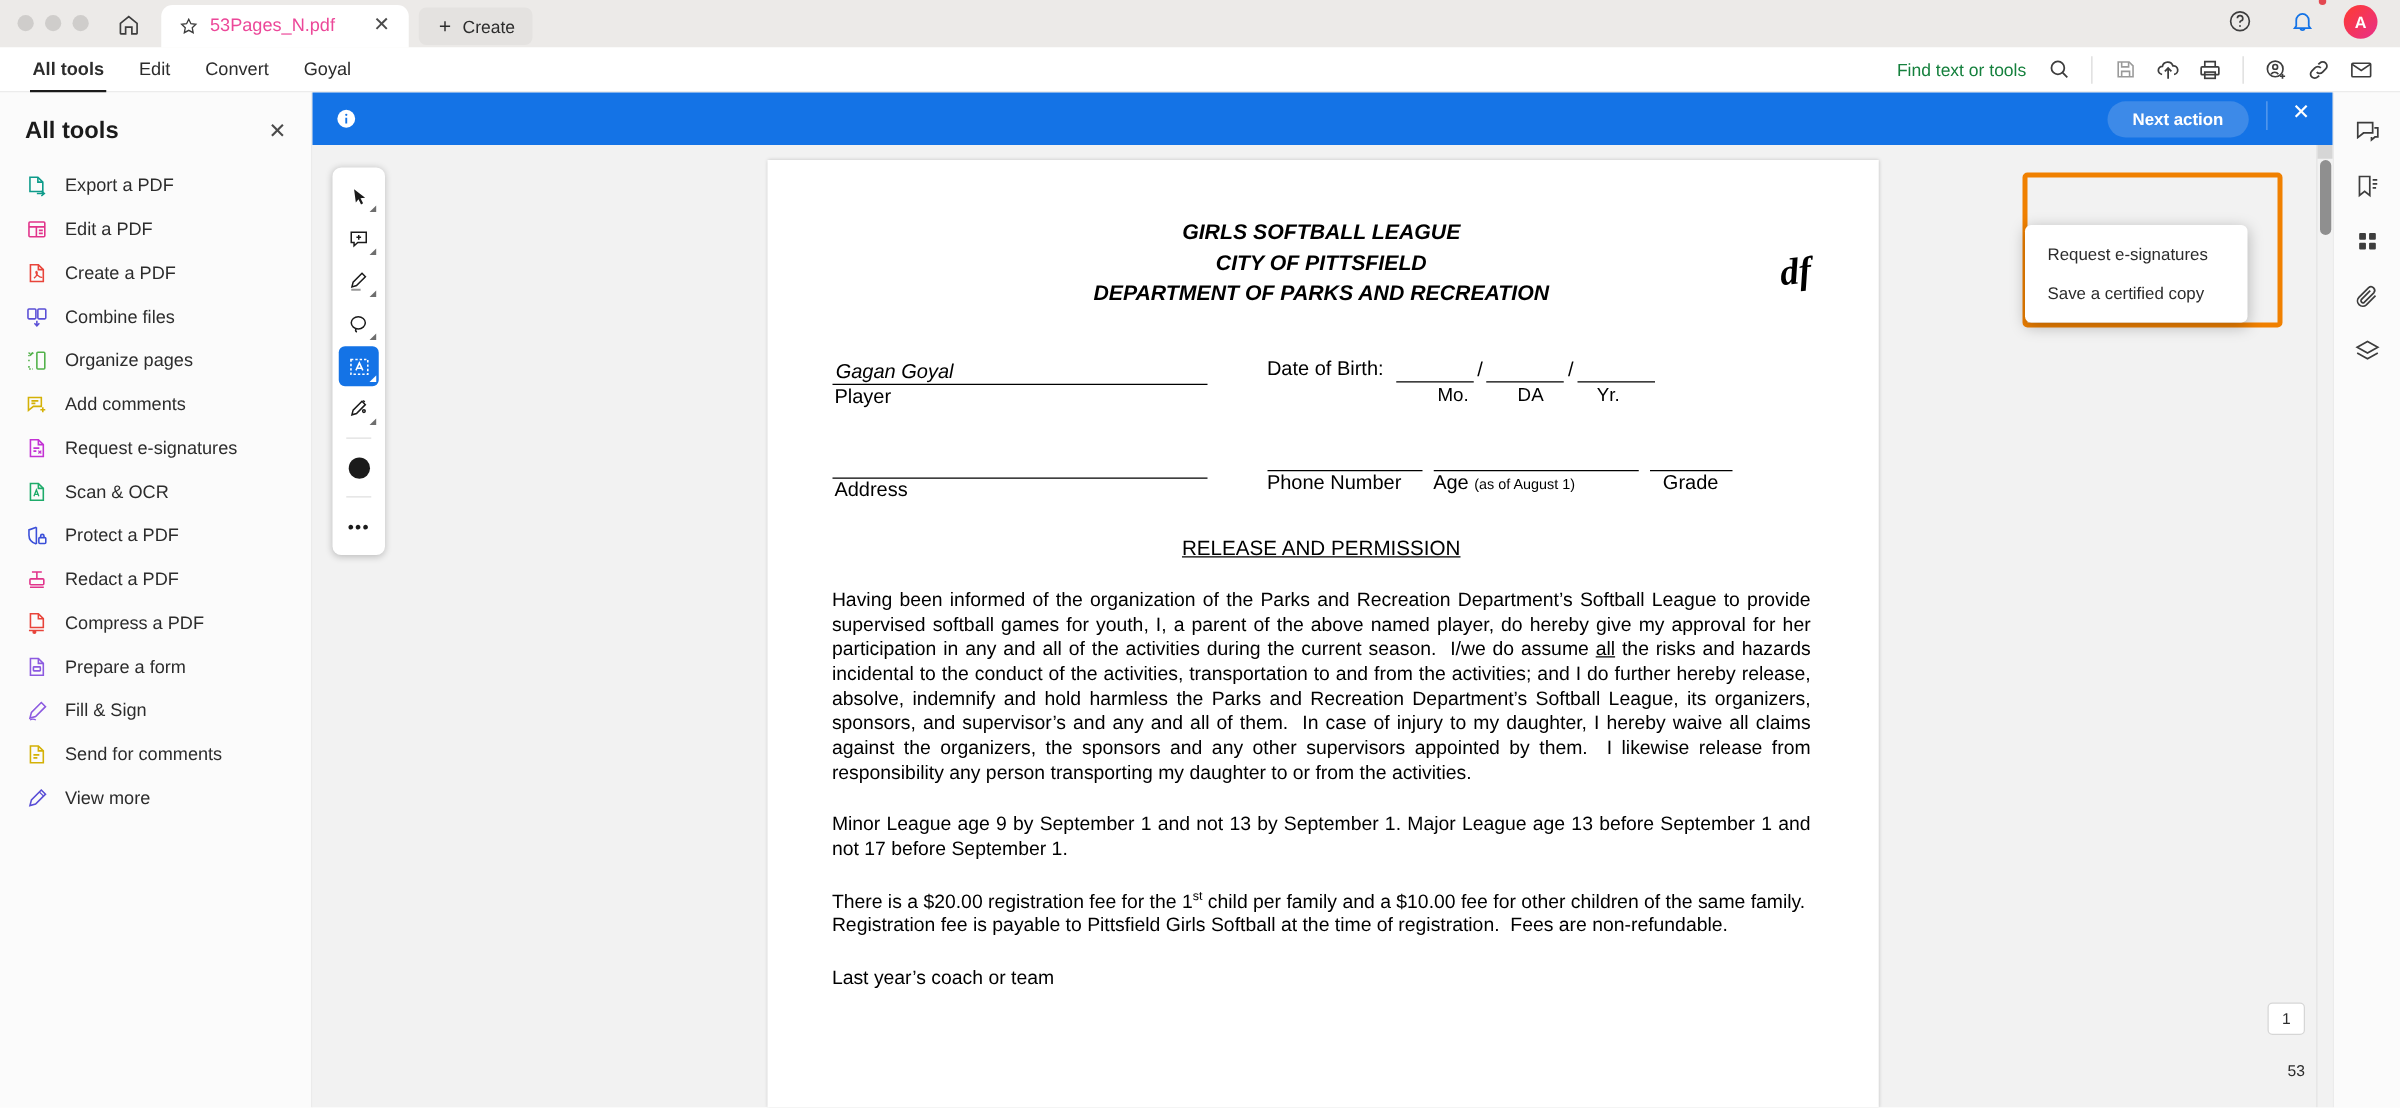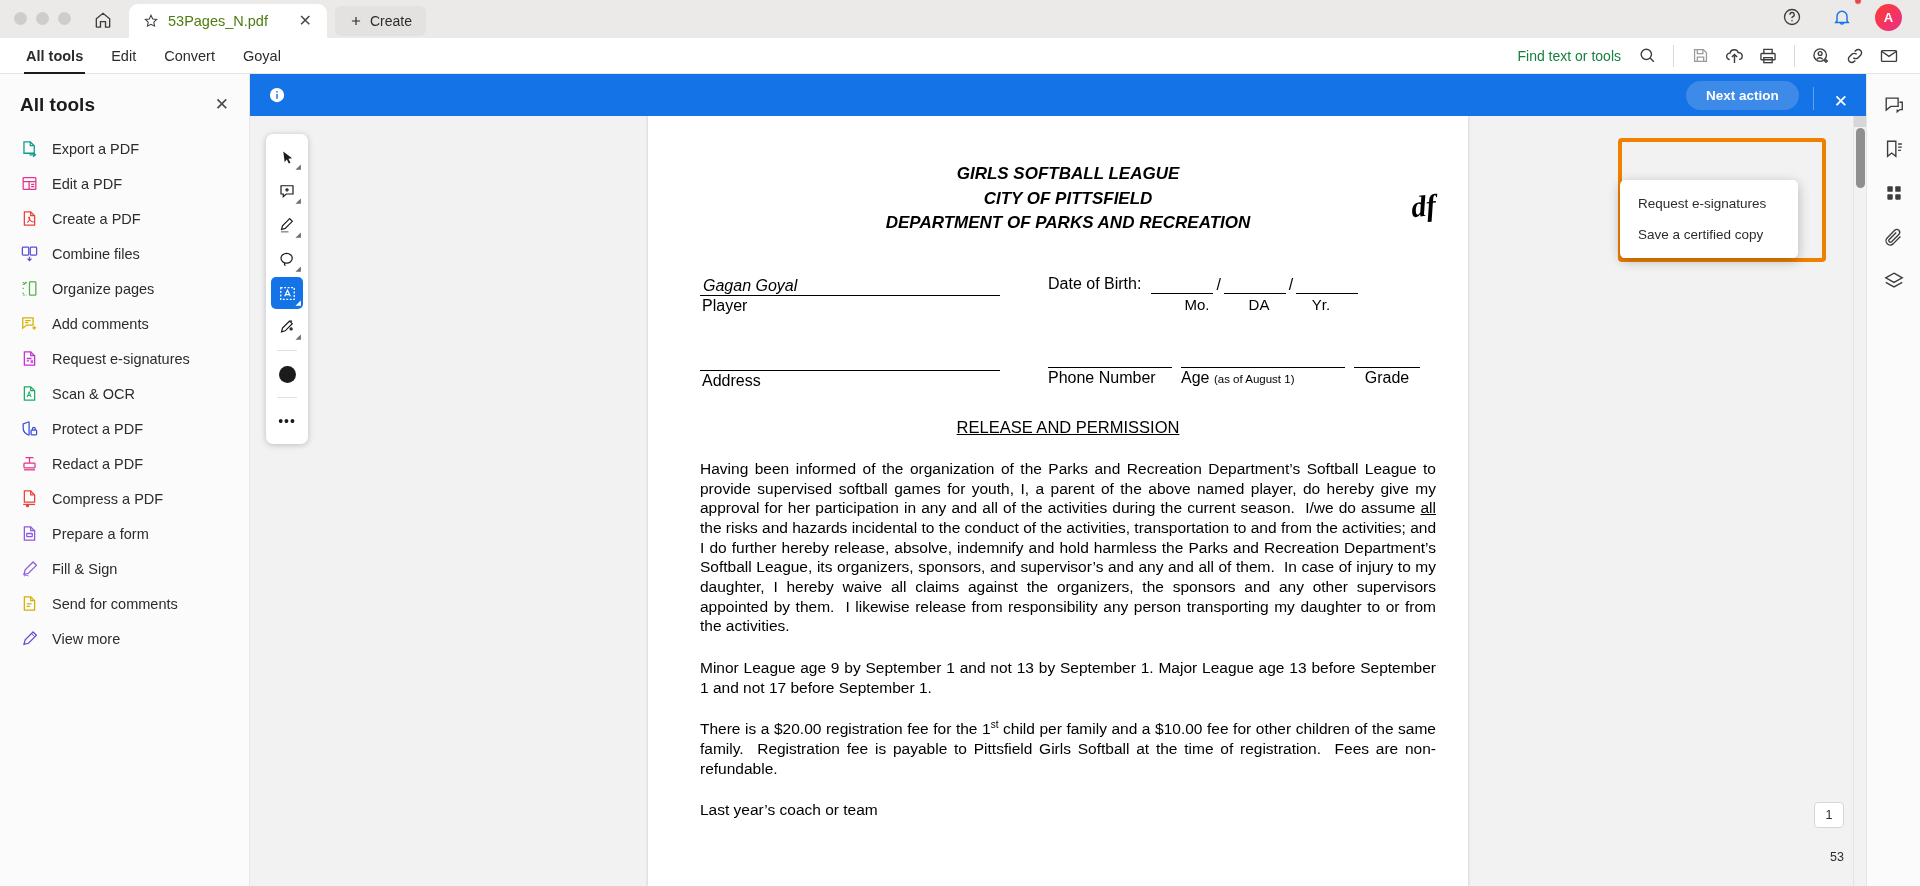--- a/index.html
+++ b/index.html
@@ -19,21 +19,21 @@
   .tl-dot { width: 13px; height: 13px; border-radius: 50%; background: #cfcdcb; }
   .home-btn {
     width: 40px; height: 34px; display: flex; align-items: center; justify-content: center;
     margin-left: 12px; margin-bottom: 1px; cursor: pointer;
   }
   .tab {
     height: 34px; min-width: 198px; background: #ffffff; border-radius: 9px 9px 0 0;
     display: flex; align-items: center; padding: 0 10px 0 14px; gap: 9px; margin-left: 6px;
     cursor: pointer;
   }
-  .tab-title { font-size: 14.5px; color: #4d7c0f; white-space: nowrap; }
+  .tab-title { font-size: 14.5px; color: #ec4899; white-space: nowrap; }
   .tab-close { margin-left: auto; padding: 0 5px; color: #4b4b4b; font-size: 16px; line-height: 1; cursor: pointer;}
   .create-btn {
     height: 30px; display: flex; align-items: center; gap: 7px; padding: 0 14px;
     margin-left: 8px; margin-bottom: 2px; border-radius: 6px; background: #e4e2e0;
     font-size: 14px; color: #2c2c2c; cursor: pointer;
   }
   .tb-right { margin-left: auto; display: flex; align-items: center; gap: 16px; padding: 0 18px 4px 0; height: 38px;}
   .badge-dot {
     position: absolute; top: -3px; right: -3px; width: 8px; height: 8px;
     border-radius: 50%; background: #e34850; border: 1.5px solid #eceae8;
@@ -84,21 +84,21 @@
   }
   .sb-ico { width: 19px; height: 19px; display: flex; align-items: center; justify-content: center; flex: 0 0 19px; }
 
   
   .viewer { flex: 1; position: relative; background: #f2f2f2; min-width: 0; display: flex; flex-direction: column; }
   .notif {
     height: 42px; flex: 0 0 42px; background: #1473e6; display: flex; align-items: center;
     padding: 0 12px 0 18px; color: #fff; position: relative; z-index: 40;
   }
   .notif-text { font-size: 13.5px; margin-left: 12px; }
-  .notif-right { margin-left: auto; display: flex; align-items: flex-end; gap: 0; }
+  .notif-right { margin-left: auto; display: flex; align-items: flex-start; gap: 0; }
   .next-action {
     background: #3d8ae8; color: #fff; border: none; border-radius: 15px; height: 29px;
     padding: 0 20px; font-size: 13.5px; font-weight: 700; cursor: pointer;
     font-family: "Liberation Sans", sans-serif;
   }
   .notif-vsep { width: 1px; height: 23px; background: #63a1ee; margin: 0 14px; }
   .notif-close { font-size: 17px; cursor: pointer; padding: 0 6px; line-height: 1; }
 
   .dropdown {
     position: absolute; top: 106px; right: 68px; width: 178px; background: #fff;
@@ -124,42 +124,42 @@
     justify-content: center; cursor: pointer; position: relative;
   }
   .pal-btn.active { background: #1473e6; }
   .pal-caret { position: absolute; right: 2px; bottom: 2px; font-size: 7px; color: #6e6e6e; }
   .pal-btn.active .pal-caret { color: #fff; }
   .pal-sep { width: 20px; height: 1px; background: #e0e0e0; margin: 5px 0; }
   .pal-dot { width: 17px; height: 17px; border-radius: 50%; background: #1b1b1b; }
 
   
   .page {
-    width: 820px; background: #fff; margin-top: 0; box-shadow: 0 0 3px rgba(0,0,0,.2);
-    padding: 46px 32px 10px 52px; position: relative;
+    width: 889px; background: #fff; margin-top: 12px; box-shadow: 0 0 3px rgba(0,0,0,.2);
+    padding: 46px 54px 10px 52px; position: relative;
   }
   .doc { color: #000; font-family: "Liberation Sans", sans-serif; }
   .doc-head { text-align: center; font-style: italic; font-weight: bold; font-size: 17px; line-height: 1.45; position: relative; }
   .sig {
     position: absolute; right: 0px; top: 22px; font-family: "Liberation Serif", serif;
     font-style: italic; font-size: 30px; transform: rotate(-6deg);
   }
   .fields { margin-top: 36px; display: flex; gap: 0; }
   .fcol-l { width: 300px; }
   .fcol-r { flex: 1; padding-left: 48px; }
   .fline { border-bottom: 1.6px solid #000; height: 24px; display: flex; align-items: flex-end; padding-left: 3px; }
   .fval { font-size: 16px; font-style: italic; }
   .flabel { font-size: 16px; padding-left: 2px; padding-top: 1px; }
   .dob-row { display: flex; align-items: flex-end; gap: 0; }
   .dob-label { font-size: 16px; padding-bottom: 1px; white-space: nowrap; }
   .dob-boxes { display: flex; align-items: flex-end; margin-left: 10px; }
   .dob-seg { border-bottom: 1.6px solid #000; width: 62px; height: 22px; }
   .dob-slash { font-size: 16px; padding: 0 3px; }
   .dob-mk { width: 62px; text-align: center; font-size: 15px; padding: 2px 3px 0 3px; }
-  .row2 { display: flex; margin-top: 32px; align-items: center; }
+  .row2 { display: flex; margin-top: 32px; }
   .phone-grp { display: flex; gap: 9px; align-items: flex-end; }
   .u1 { border-bottom: 1.6px solid #000; width: 124px; height: 18px; }
   .u2 { border-bottom: 1.6px solid #000; width: 164px; height: 18px; }
   .u3 { border-bottom: 1.6px solid #000; width: 66px; height: 18px; }
   .lbl-row { display: flex; gap: 9px; font-size: 16px; padding-top: 1px; }
   .small-it { font-size: 11.5px; }
   .rel-title { text-align: center; font-weight: normal; font-size: 16.5px; text-decoration: underline; margin-top: 28px; }
   .para { font-size: 15.5px; line-height: 1.27; text-align: justify; margin-top: 22px; }
   .para u { text-decoration: underline; }
   sup { font-size: 10px; vertical-align: super; }

